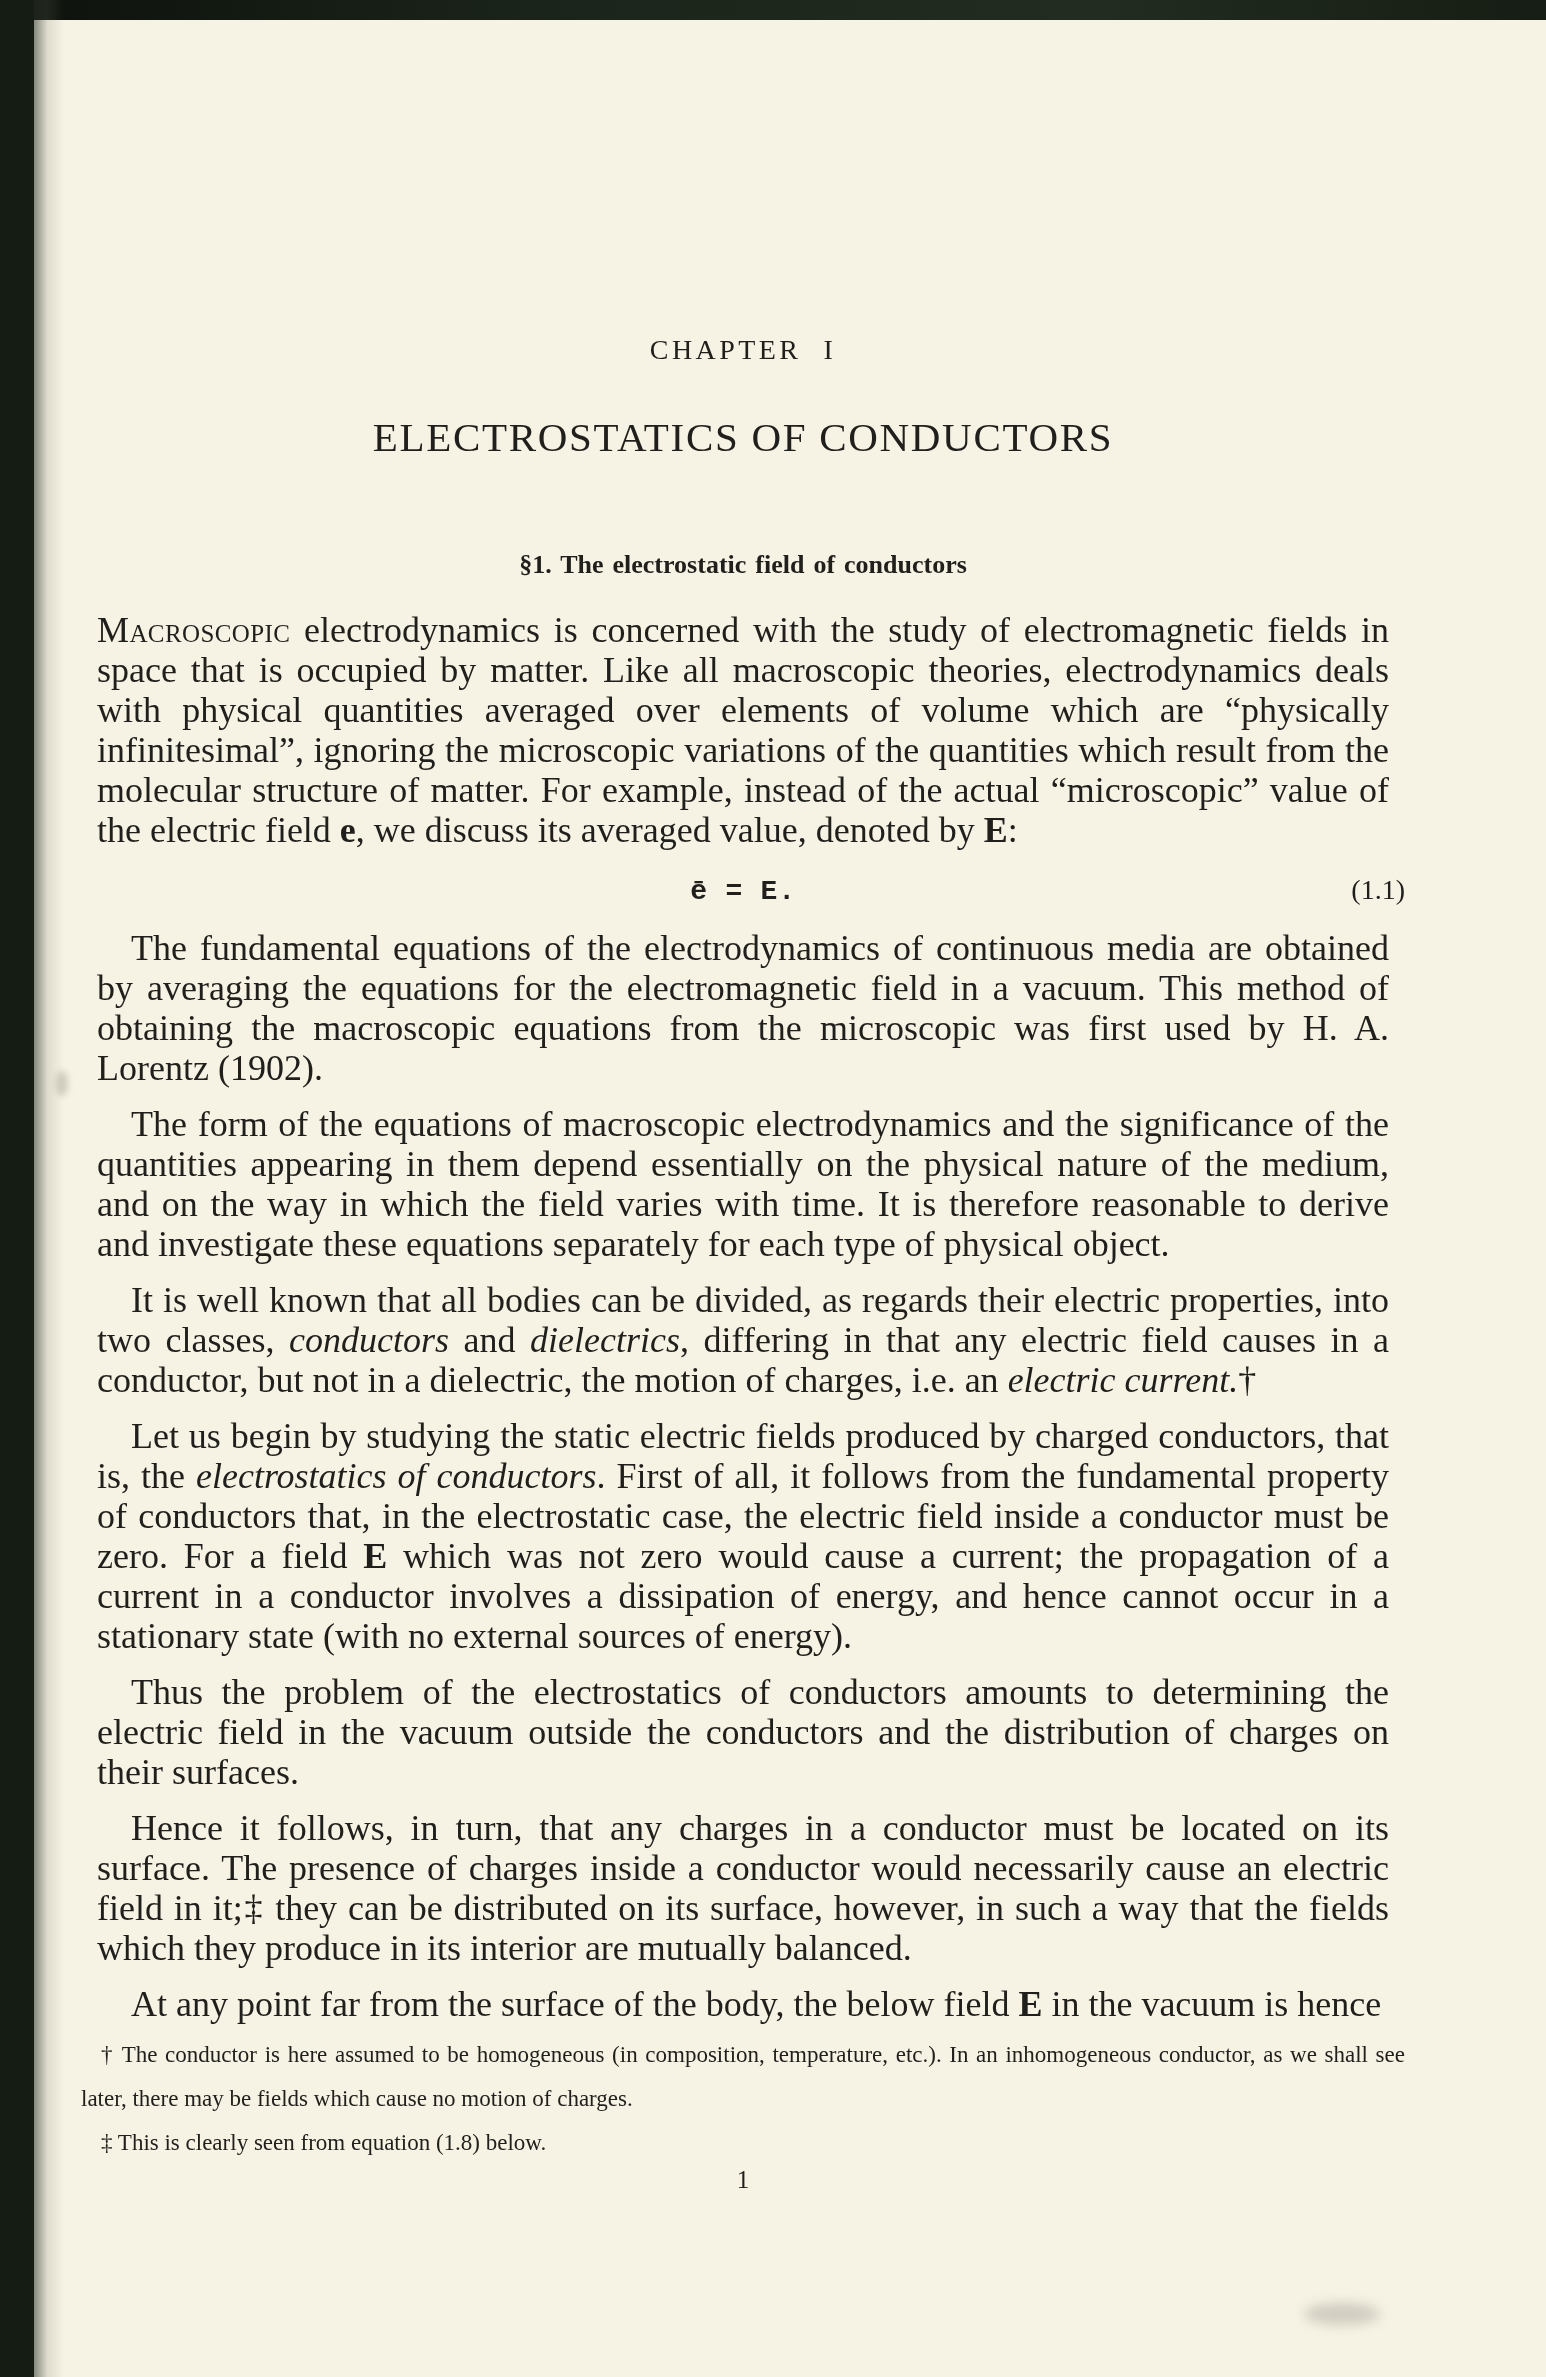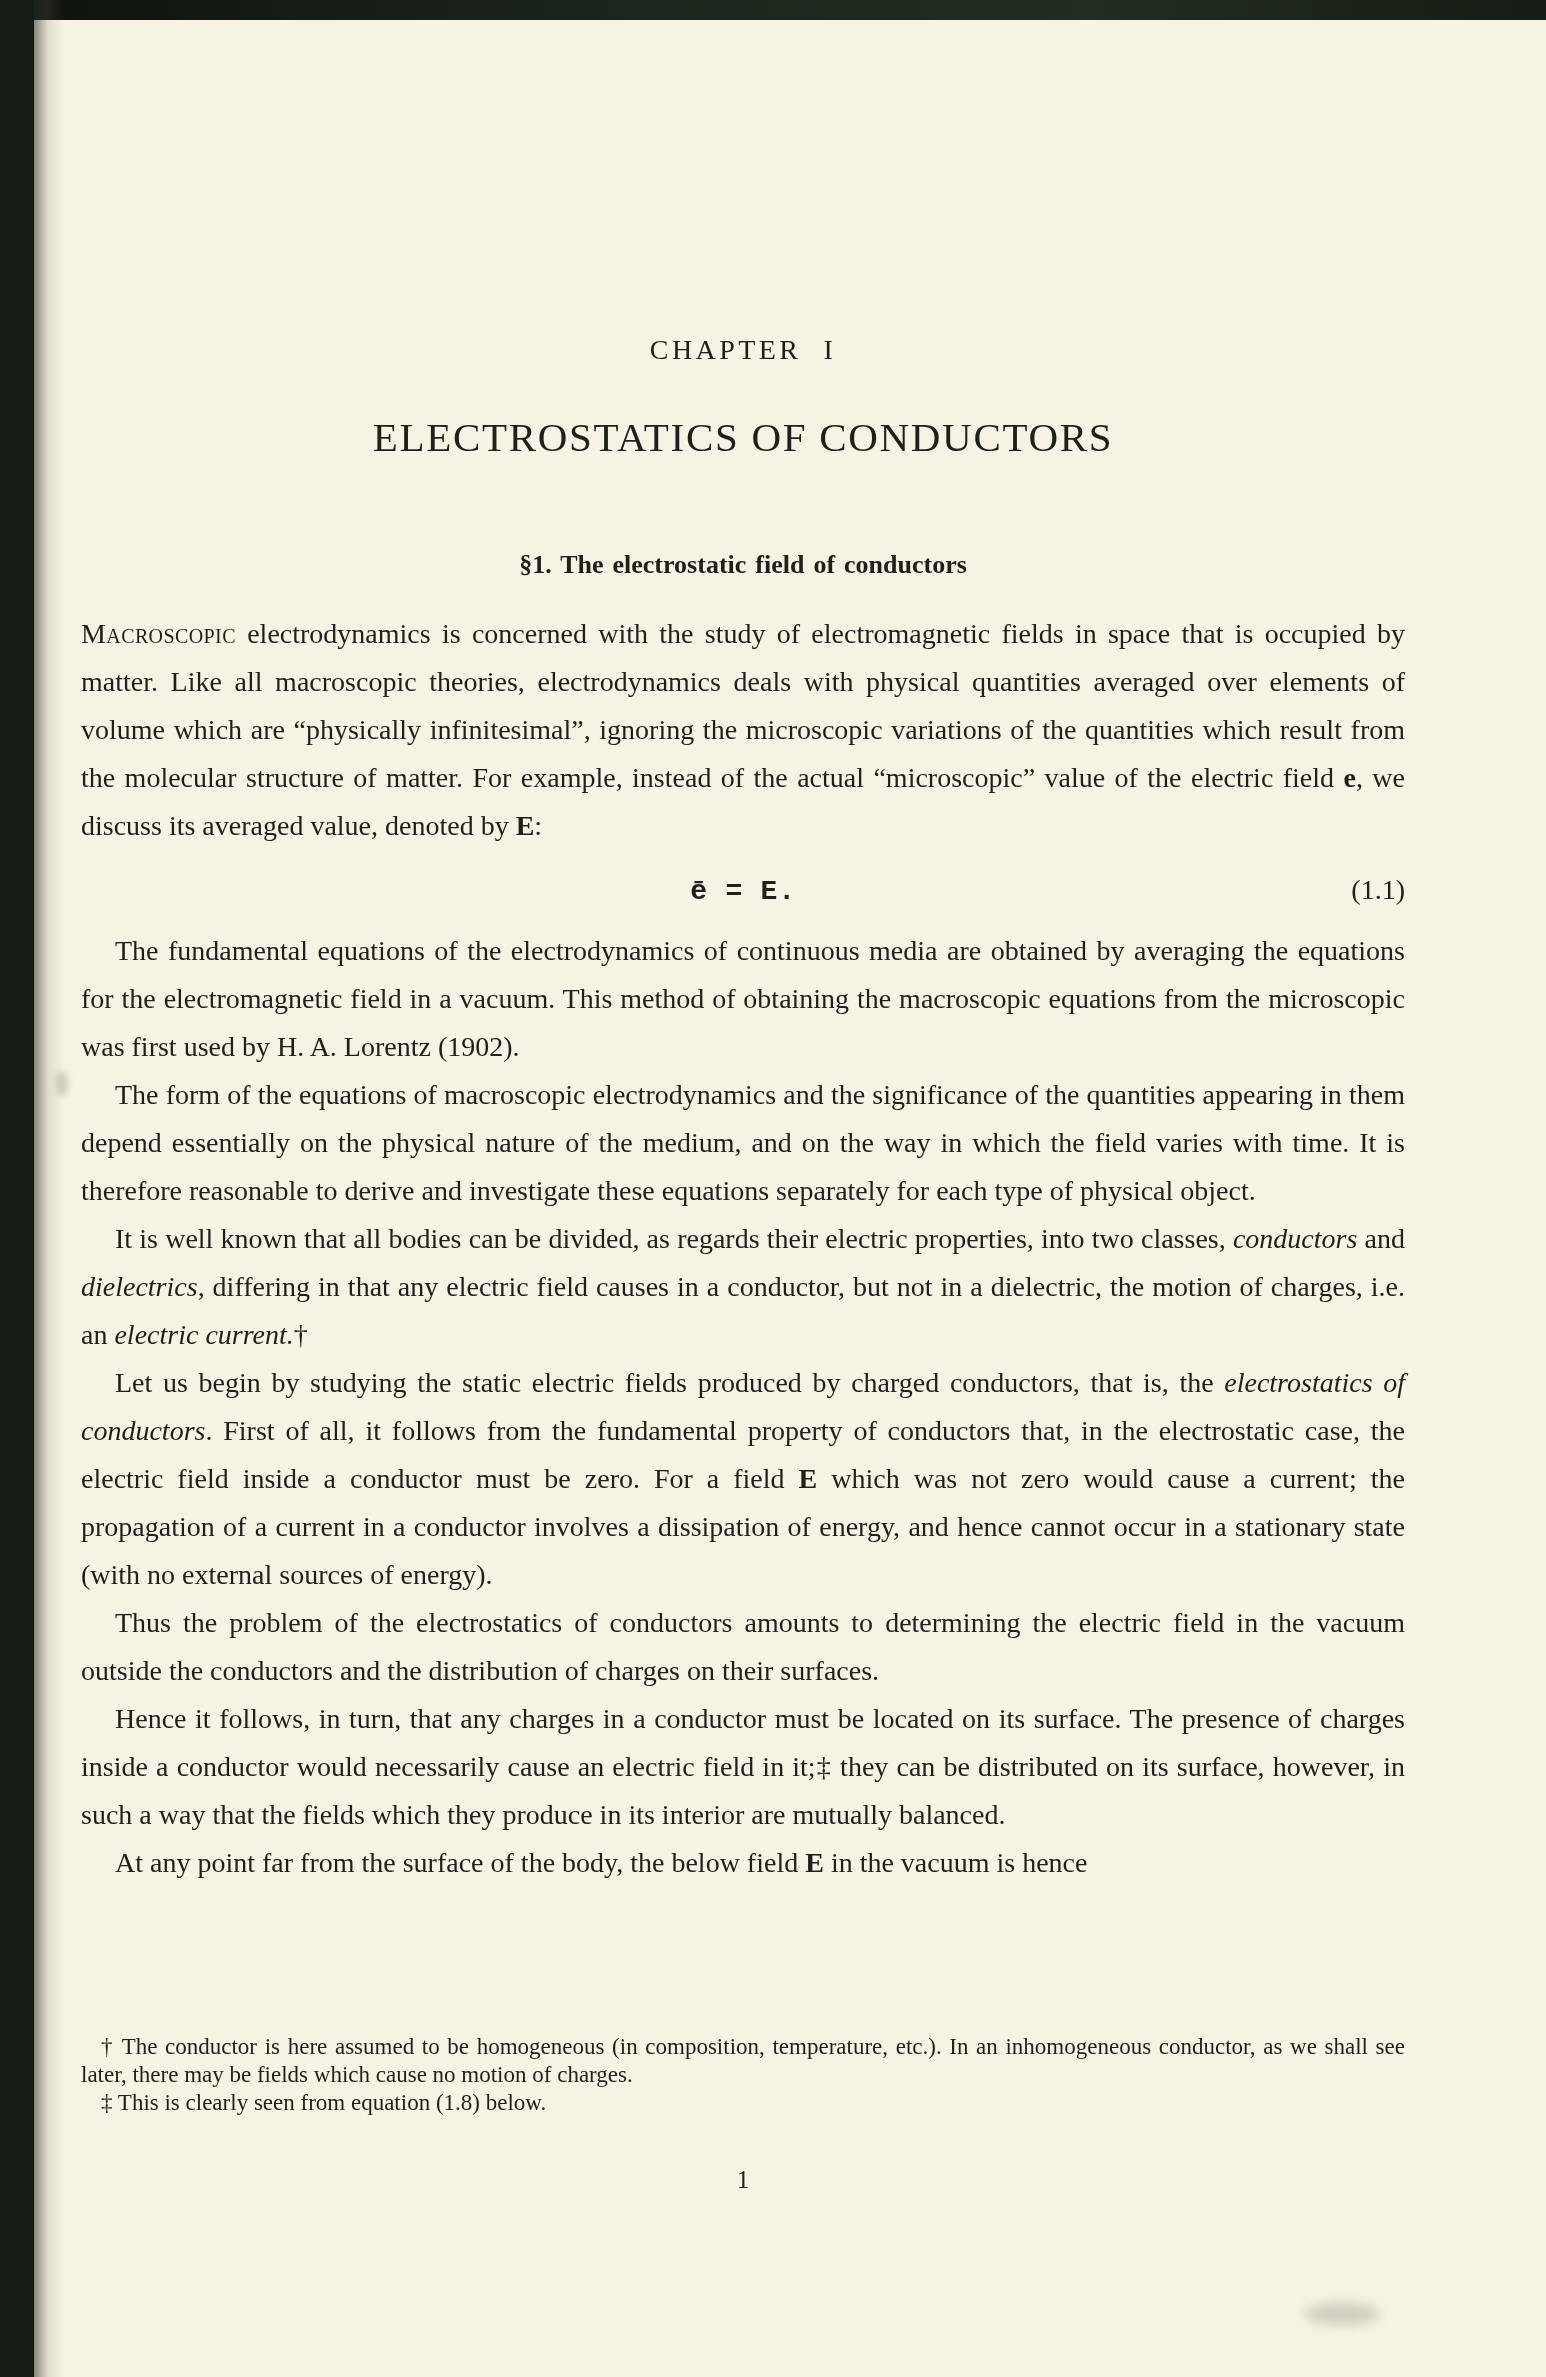--- a/index.html
+++ b/index.html
@@ -54,23 +54,23 @@
   }
   .section-heading {
     margin-top: 89px;
     font-weight: bold;
     font-size: 26px;
     word-spacing: 2.5px;
     text-align: center;
   }
   .body-paragraphs { margin-top: 30px; }
   .para {
-    margin: 0;
-    font-size: 28px;
-    line-height: 48px;
+    margin: 16px;
+    font-size: 36px;
+    line-height: 40px;
     text-align: justify;
   }
   .para.indent { text-indent: 34px; }
   .sc { font-variant: small-caps; letter-spacing: 0.4px; }
   .b  { font-weight: bold; }
   .i  { font-style: italic; }
 
   .equation-row {
     position: relative;
     text-align: center;
@@ -80,21 +80,21 @@
   }
   .equation { font-weight: bold; letter-spacing: 0.8px; font-family: Liberation Mono, monospace; }
   .equation-number { position: absolute; right: 0; top: 0; font-weight: normal; }
 
   .footnote-block {
     position: absolute; left: 81px; top: 2033px; width: 1324px;
   }
   .footnote {
     margin: 0;
     font-size: 23px;
-    line-height: 28px;
+    line-height: 44px;
     text-align: justify;
     text-indent: 20px;
   }
   .page-number {
     position: absolute; left: 81px; top: 2166px; width: 1324px;
     text-align: center;
     font-size: 25px;
   }
 </style>
 </head>

